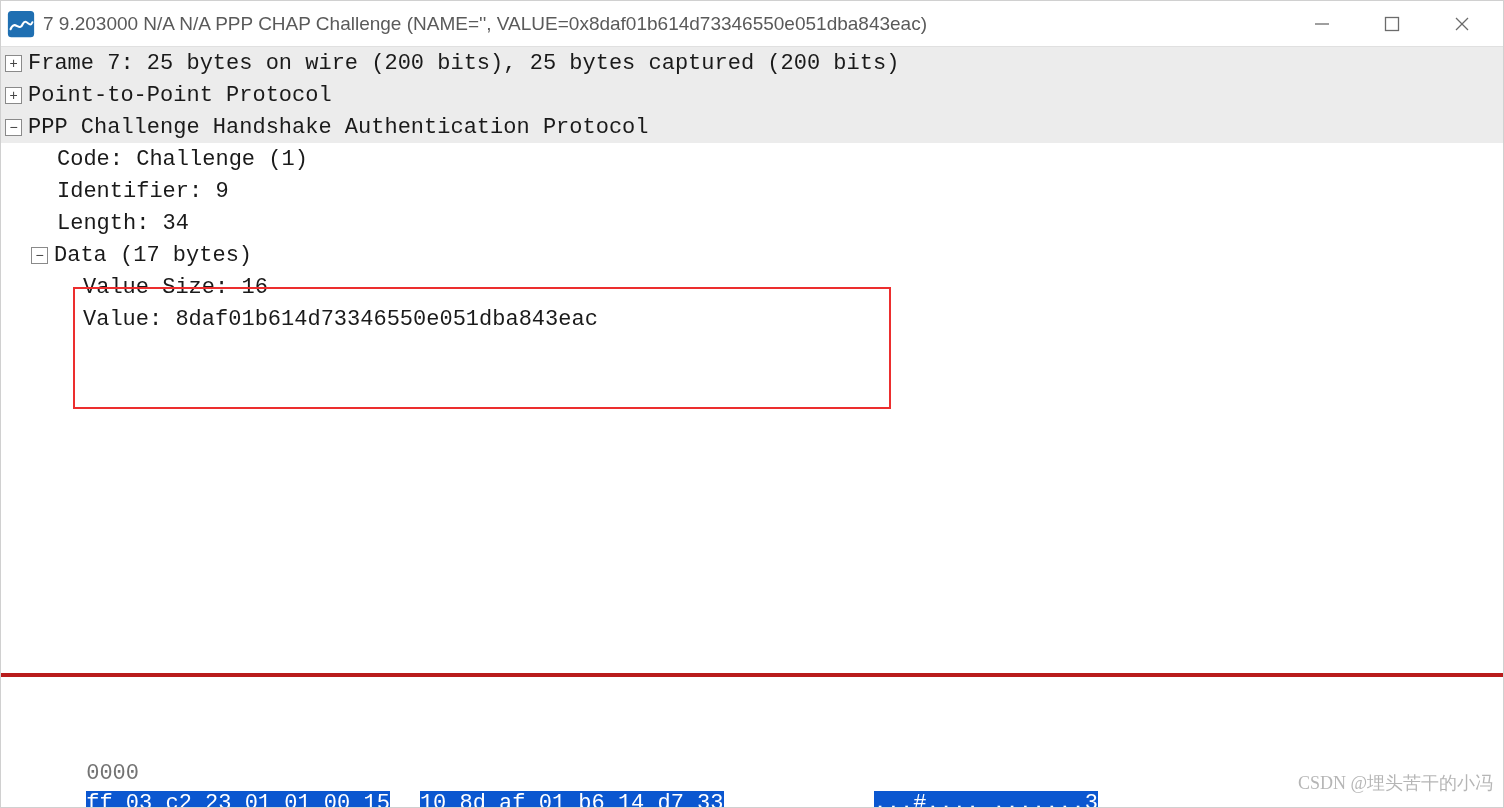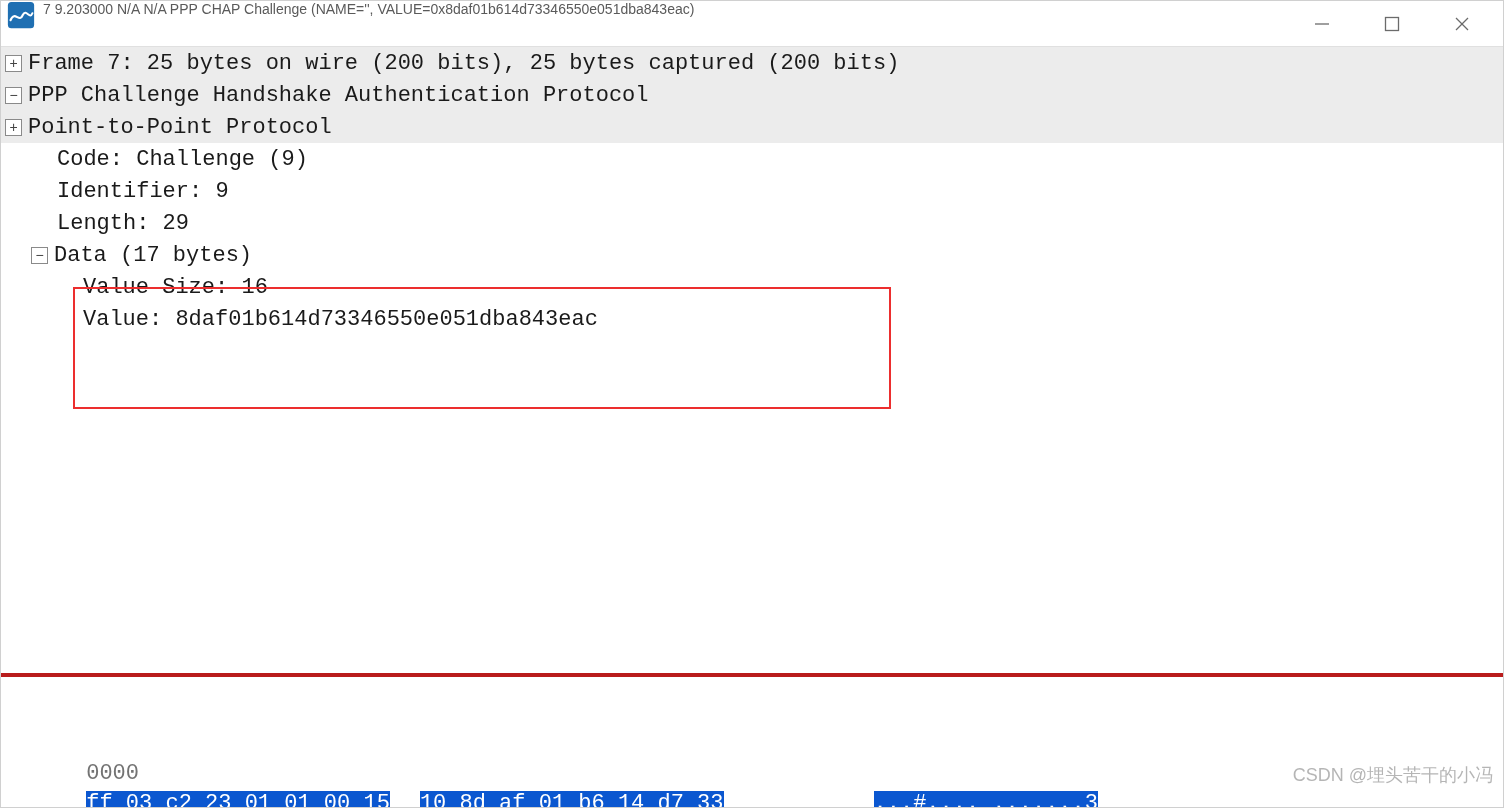--- a/index.html
+++ b/index.html
@@ -15,24 +15,24 @@
   .window {
     width: 1504px; height: 808px;
     border: 1px solid #d0d0d0;
     display: flex; flex-direction: column;
     position: relative;
   }
   .titlebar {
     height: 46px;
     background: #fff;
     border-bottom: 1px solid #e0e0e0;
-    display: flex; align-items: flex-start;
+    display: flex; align-items: center;
     padding: 0 6px;
     font-family: -apple-system, 'Segoe UI', sans-serif;
-    font-size: 14px;
+    font-size: 19px;
     color: #5a5a5a;
   }
   .app-icon {
     width: 28px; height: 28px;
     margin-right: 8px;
     flex-shrink: 0;
     position: relative;
   }
   .app-icon svg { width:100%; height:100%; }
   .title-text { flex: 1; white-space: nowrap; overflow: hidden; text-overflow: ellipsis;}
@@ -95,22 +95,22 @@
   .hex-offset { display:inline-block; width: 80px; color:#737373; }
   .hex-sel {
     background:#0b57d0;
     color:#fff;
   }
   .hex-gap { display:inline-block; width: 30px; }
   .ascii-col { display:inline-block; margin-left: 150px; }
 
   .watermark {
     position:absolute;
-    right: 10px; bottom: 20px;
-    font-family: Liberation Sans, sans-serif;
+    right: 10px; bottom: 12px;
+    font-family: Liberation Serif, serif;
     font-size: 18px;
     color: rgba(120,120,120,0.55);
     pointer-events:none;
   }
 </style>
 </head>
 <body>
 
 <div class="window">
 
@@ -143,42 +143,42 @@
   </div>
 
   <div class="tree-pane">
 
     <div class="tree-row header-shade">
       <span class="expander plus"></span>
       <span>Frame 7: 25 bytes on wire (200 bits), 25 bytes captured (200 bits)</span>
     </div>
 
     <div class="tree-row header-shade">
+      <span class="expander plus"></span>
+      <span>Point-to-Point Protocol</span>
+    </div>
+
+    <div class="tree-row header-shade">
       <span class="expander minus"></span>
       <span>PPP Challenge Handshake Authentication Protocol</span>
     </div>
 
-    <div class="tree-row header-shade">
-      <span class="expander plus"></span>
-      <span>Point-to-Point Protocol</span>
-    </div>
-
     <div class="tree-row">
       <span class="spacer indent2"></span>
-      <span>Code: Challenge (9)</span>
+      <span>Code: Challenge (1)</span>
     </div>
 
     <div class="tree-row">
       <span class="spacer indent2"></span>
       <span>Identifier: 9</span>
     </div>
 
     <div class="tree-row">
       <span class="spacer indent2"></span>
-      <span>Length: 29</span>
+      <span>Length: 34</span>
     </div>
 
     <div class="tree-row">
       <span class="spacer indent1"></span>
       <span class="expander minus"></span>
       <span>Data (17 bytes)</span>
     </div>
 
     <div class="tree-row">
       <span class="spacer indent3"></span>

